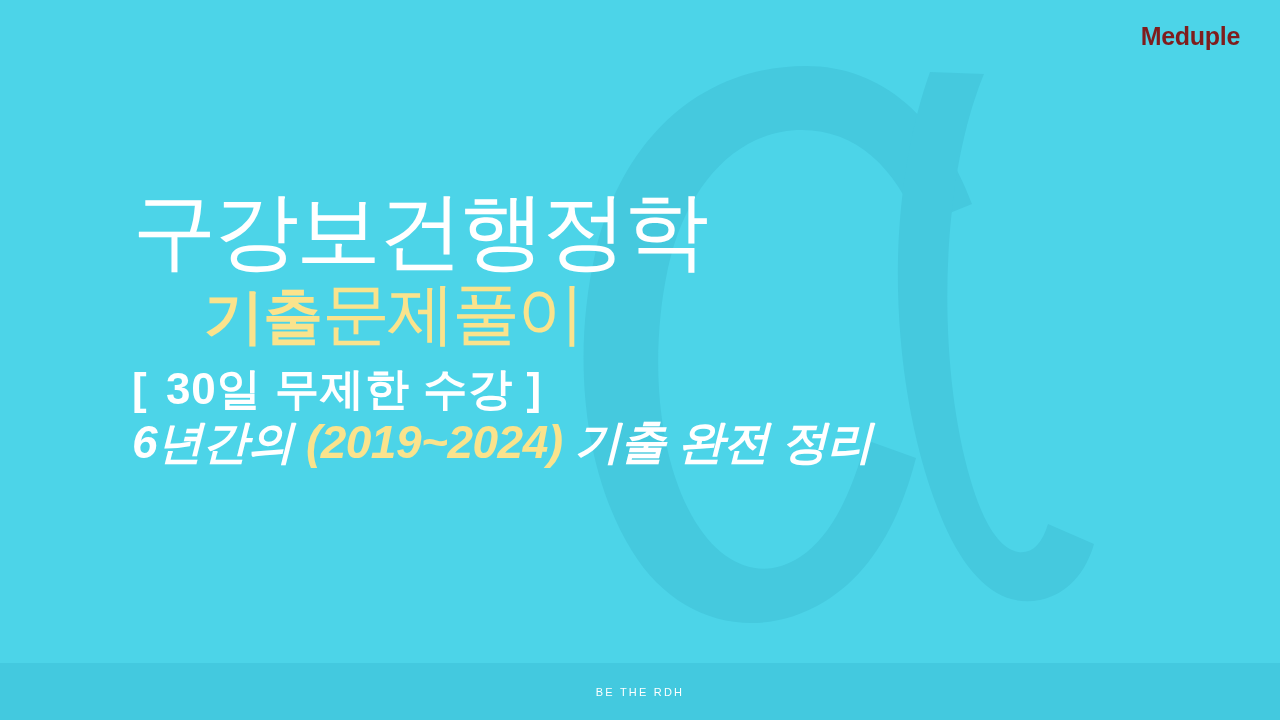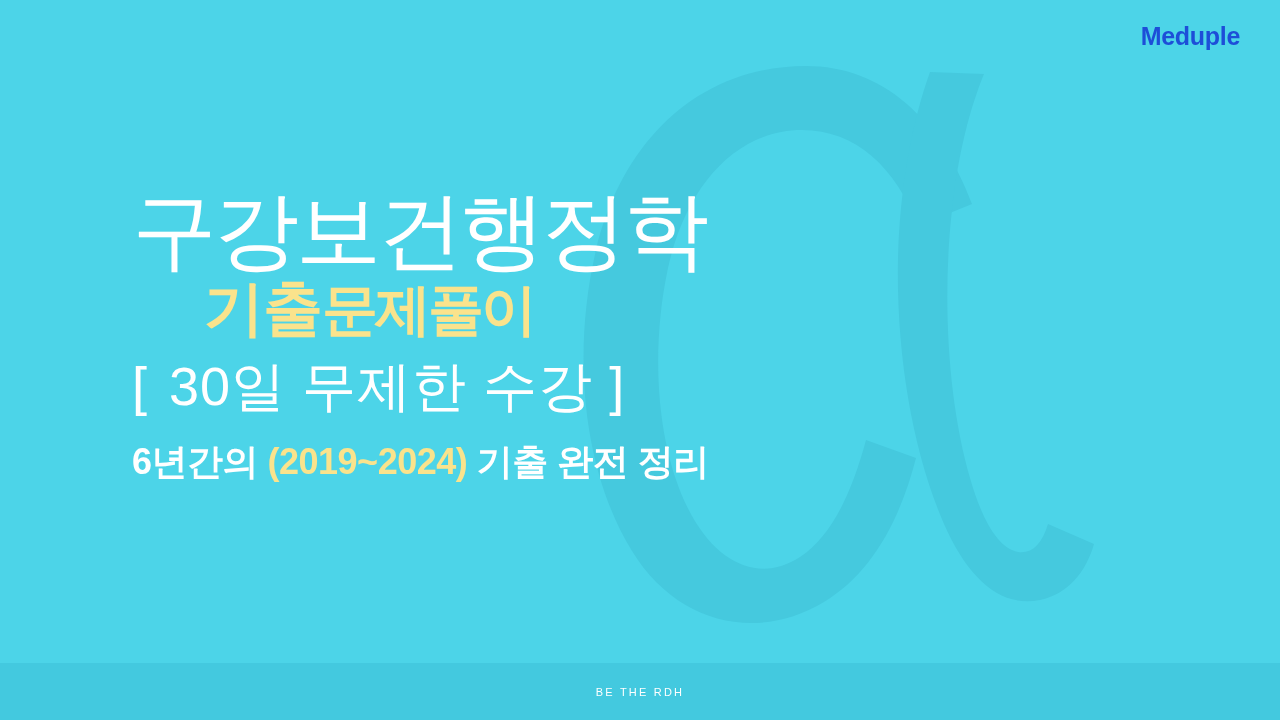--- a/index.html
+++ b/index.html
@@ -26,21 +26,21 @@
     left:0; top:0;
     width:1280px; height:720px;
     pointer-events:none;
   }
 
   
   #brand {
     position:absolute;
     right:40px;
     top:24px;
-    color:#1d4ed8;
+    color:#7f1d1d;
     font-size:25px;
     font-weight:bold;
     letter-spacing:-0.3px;
     line-height:1;
     white-space:nowrap;
   }
 
   
   #headline {
     position:absolute;
@@ -66,45 +66,46 @@
   }
   .topic-small {
     color:#fae38c;
     font-size:60px;
     font-weight:bold;
     letter-spacing:-1px;
     vertical-align:baseline;
   }
   .topic-big {
     color:#fae38c;
-    font-size:56px;
-    font-weight:bold;
+    font-size:68px;
+    font-weight:normal;
     letter-spacing:-3px;
     vertical-align:baseline;
   }
 
   .line-bracket {
     margin-top:18px;
     color:#ffffff;
-    font-size:54px;
-    font-weight:normal;
+    font-size:44px;
+    font-weight:bold;
     letter-spacing:1px;
     line-height:1.1;
     white-space:nowrap;
   }
   .bracket-mark { letter-spacing:6px; }
 
   .line-years {
-    margin-top:26px;
+    margin-top:4px;
     color:#ffffff;
-    font-size:36px;
+    font-size:46px;
     font-weight:bold;
     letter-spacing:-0.5px;
     line-height:1.1;
     white-space:nowrap;
+    font-style:italic;
   }
   .years-accent { color:#fae38c; }
 
   
   #footer-band {
     position:absolute;
     left:0;
     bottom:0;
     width:1280px;
     height:57px;

